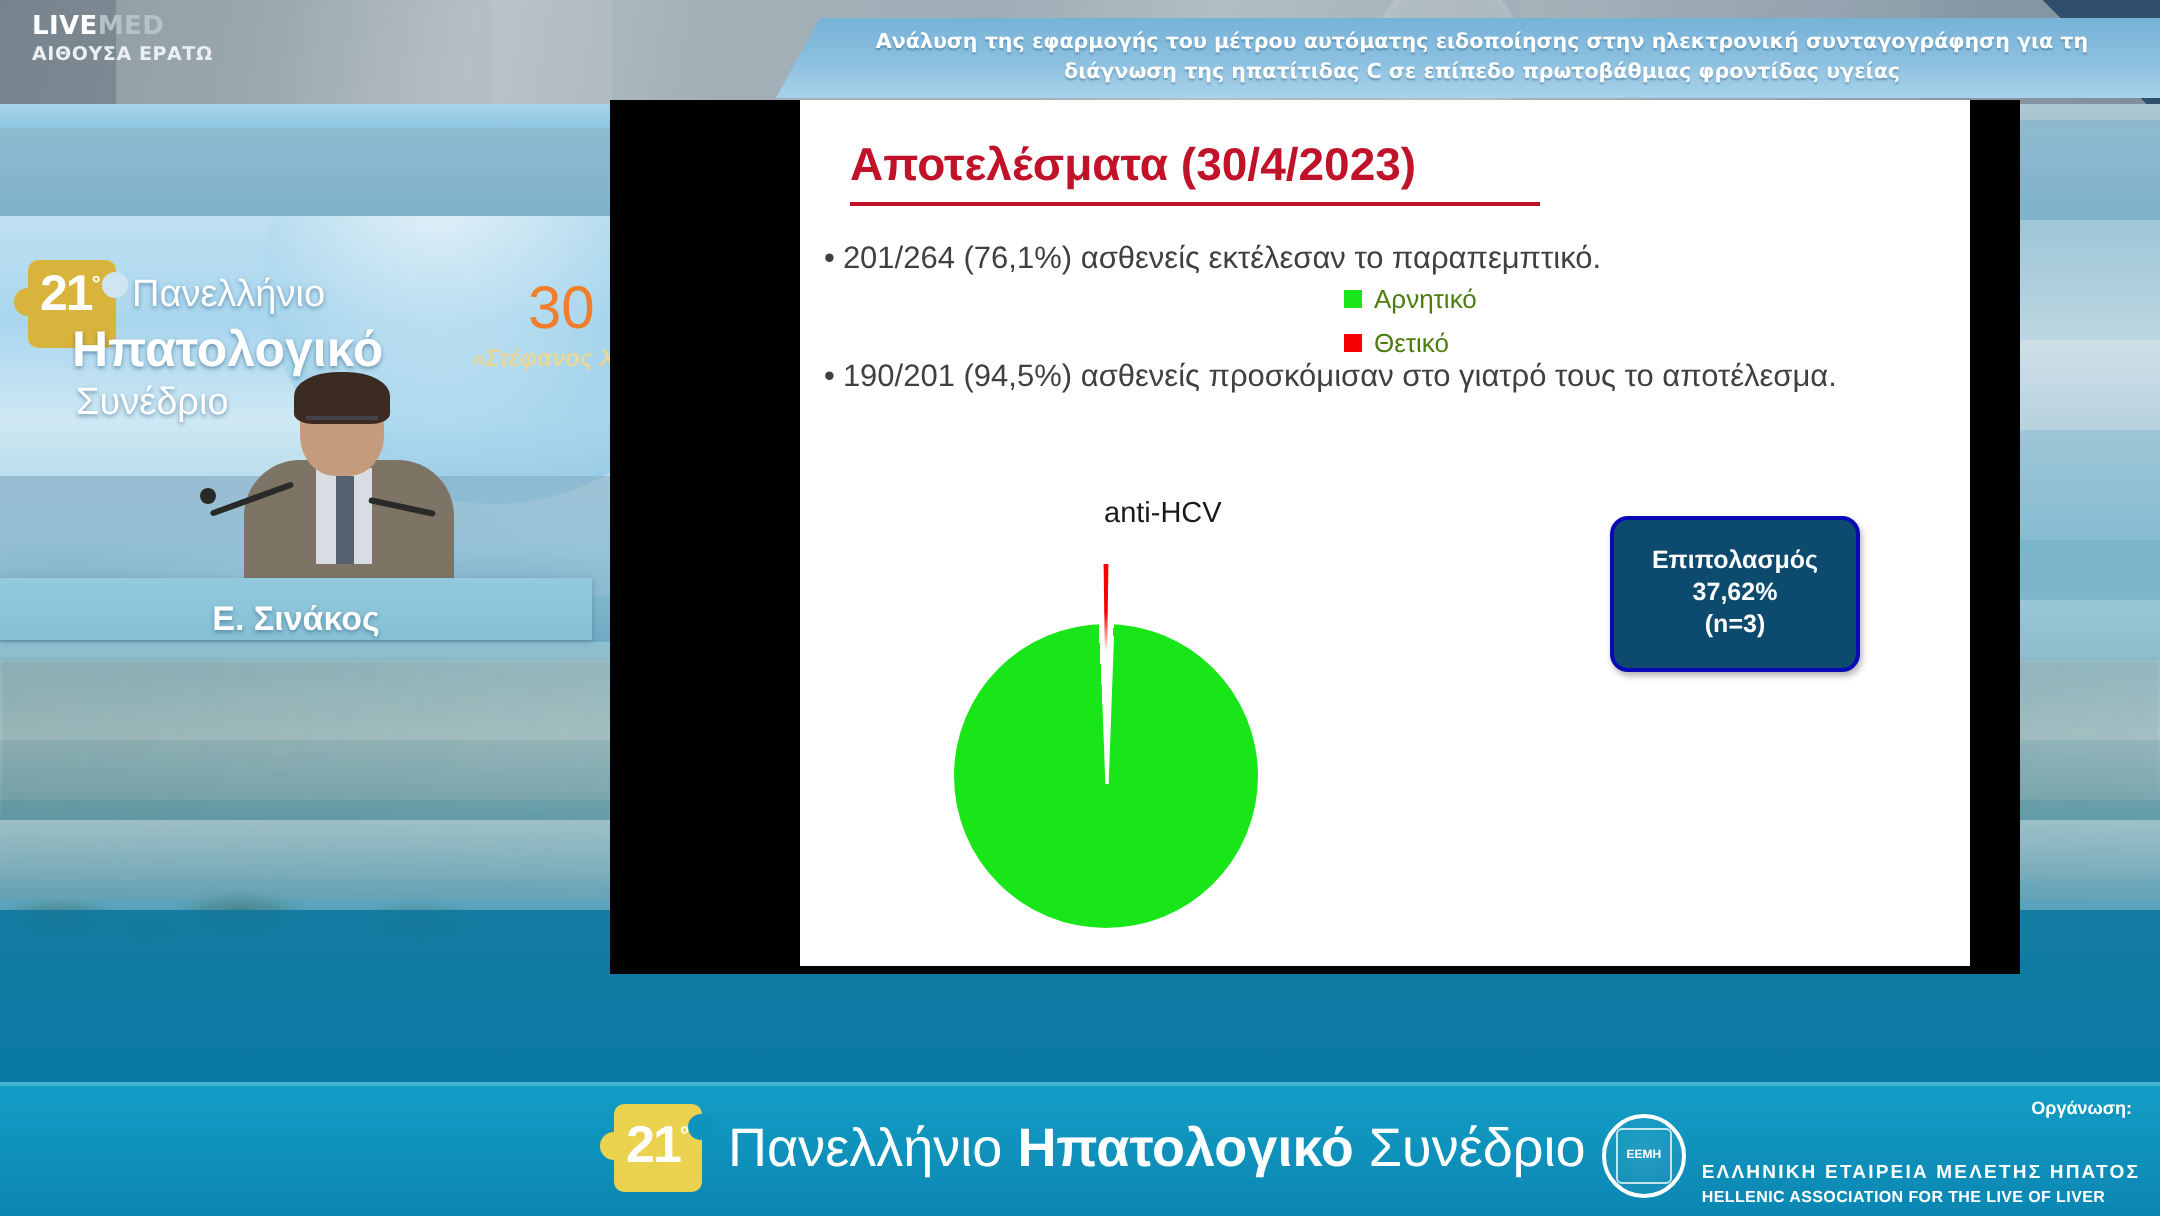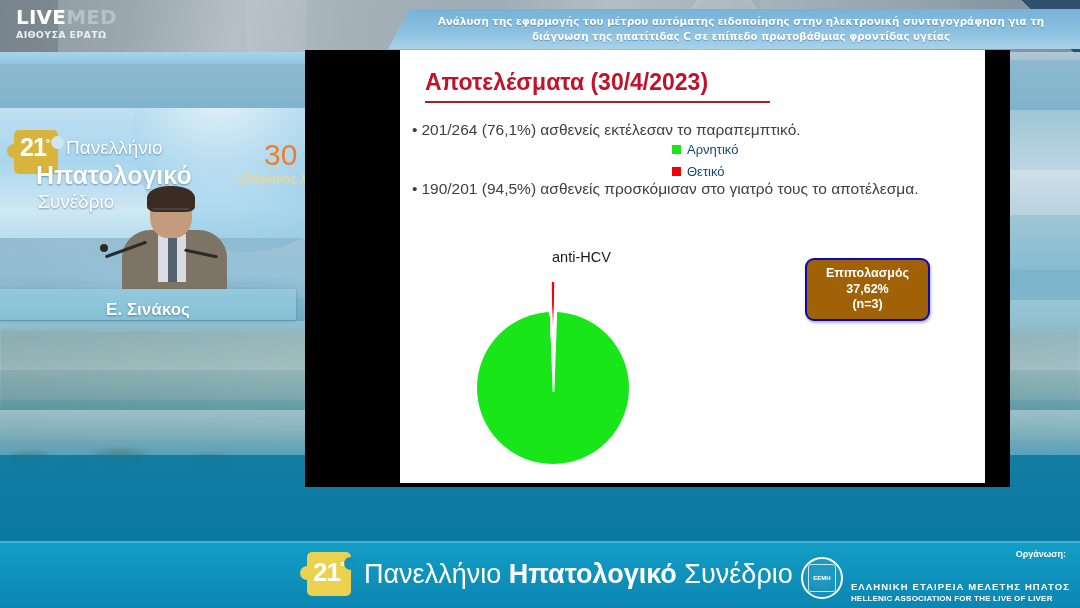--- a/index.html
+++ b/index.html
@@ -76,21 +76,21 @@
     background: rgba(255,255,255,.07); border-radius: 40%;
   }
   .hdr-panel-a { position:absolute; left:0; top:0; width:58px; height:52px; background:rgba(40,55,68,.22); }
   .hdr-panel-b { position:absolute; left:246px; top:0; width:60px; height:52px; background:rgba(255,255,255,.07); }
   .hdr-panel-c { position:absolute; left:760px; top:0; width:200px; height:52px; background:rgba(255,255,255,.05); }
   .hdr-corner {
     position:absolute; right:0; top:0; width:70px; height:52px;
     background: linear-gradient(225deg, #2f4f6d 0%, #2f4f6d 48%, rgba(0,0,0,0) 48%);
   }
   .logo { position:absolute; left:16px; top:7px; line-height:1; }
-  .logo .l1 { font-size:20px; font-weight:bold; letter-spacing:.2px; }
+  .logo .l1 { font-size:13px; font-weight:bold; letter-spacing:.2px; }
   .logo .l1 .live { color:#ffffff; }
   .logo .l1 .med  { color:#b6c2c9; }
   .logo .l2 { margin-top:3px; font-size:9.5px; font-weight:bold; color:#e9eff2; letter-spacing:.3px; }
 
   .title-banner {
     position:absolute; left:388px; top:9px; width:692px; height:40px;
     background: linear-gradient(180deg,#76b2d8 0%, #8cc0e0 55%, #a9d2ea 100%);
     clip-path: polygon(22px 0, 100% 0, 100% 100%, 0 100%);
     display:flex; align-items:center; justify-content:center;
     padding: 0 14px 0 28px;
@@ -230,25 +230,25 @@
   .pie-gap {
     position:absolute; left:73px; top:6px; width:7px; height:74px;
     background:#ffffff;
     clip-path: polygon(0 0, 100% 0, 62% 100%, 38% 100%);
   }
   .legend { position:absolute; left:272px; top:92px; }
   .legend-row { display:flex; align-items:center; margin-bottom:7px; }
   .legend-sw { width:9px; height:9px; margin-right:6px; }
   .legend-sw.neg { background:#19e619; }
   .legend-sw.pos { background:#f40000; }
-  .legend-row span.lbl { font-size:13px; color:#0c4a6e; font-family:"Liberation Sans", sans-serif; }
+  .legend-row span.lbl { font-size:13px; color:#4d7c0f; font-family:"Liberation Sans", sans-serif; }
 
   .prev-box {
-    position:absolute; left:405px; top:208px; width:125px; height:63px;
-    background:#a16207; border:2px solid #0a0ab4; border-radius:9px;
+    position:absolute; left:405px; top:208px; width:125px; height:78px;
+    background:#0c4a6e; border:2px solid #0a0ab4; border-radius:9px;
     display:flex; flex-direction:column; align-items:center; justify-content:center;
     box-shadow: 1px 2px 3px rgba(0,0,0,.3);
   }
   .prev-box span {
     color:#ffffff; font-size:12.5px; font-weight:bold; line-height:1.26;
     font-family:"Liberation Sans", sans-serif;
   }
 
   
   .footer {

